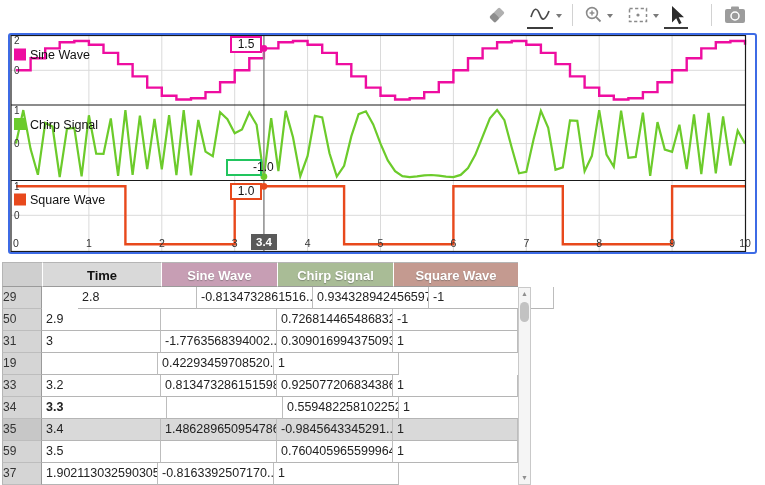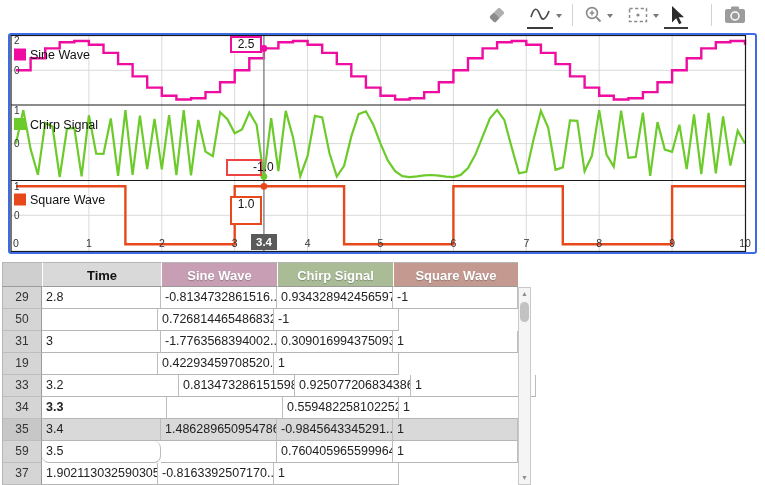--- a/index.html
+++ b/index.html
@@ -8,33 +8,33 @@
   .toolbar{position:absolute;left:0;top:0;width:765px;height:31px;background:#fff;}
   .tbtn{position:absolute;top:3px;height:24px;display:flex;align-items:center;justify-content:center;cursor:pointer;}
   .tsep{position:absolute;top:4px;width:1px;height:22px;background:#d2d2d2;}
   .underline{position:absolute;height:2px;background:#3c3c3c;top:27px;}
   
   .plots{position:absolute;left:8px;top:33px;width:745px;height:217px;border:2px solid #3D6BE5;border-radius:3px;background:#fff;}
   .plots svg{position:absolute;left:0;top:0;}
   svg text{font-family:"Liberation Sans",sans-serif;}
   .vlabel{position:absolute;background:#fff;color:#111;font-size:12px;text-align:center;line-height:13px;padding:0;box-sizing:border-box;}
   .vlabel.sine{left:220px;top:1px;width:32px;height:17px;border:2px solid #EE0DA0;line-height:13px;}
-  .vlabel.chirp{left:216px;top:124px;width:36px;height:17px;border:2px solid #ef4444;padding-left:25px;}
-  .vlabel.square{left:220px;top:161px;width:32px;height:29px;border:2px solid #E8491C;}
+  .vlabel.chirp{left:216px;top:124px;width:36px;height:17px;border:2px solid #22c55e;padding-left:25px;}
+  .vlabel.square{left:220px;top:148px;width:32px;height:17px;border:2px solid #E8491C;}
   .vlabel.time{left:241px;top:199px;width:26px;height:16px;background:#5A5A5A;color:#fff;font-weight:bold;font-size:11.5px;line-height:16px;border:none;}
   
   .datatable{position:absolute;left:2px;top:262px;width:529px;height:223px;background:#fff;padding-left:20px;}
   .thead{position:absolute;left:0;top:0;height:25px;display:flex;}
   .hcell{box-sizing:border-box;height:25px;line-height:25px;font-size:13px;font-weight:bold;text-align:center;
     border-left:1px solid #fff;border-top:1px solid #b5b5b5;border-bottom:1px solid #9a9a9a;overflow:hidden;cursor:pointer;}
   .hcell.first{border-left:1px solid #b5b5b5;}
   .hcell.white{text-shadow:0 1px 1px rgba(80,80,80,.45);}
   .tbody{position:absolute;left:0;top:25px;}
   .trow{display:flex;height:22px;}
-  .rn{box-sizing:border-box;width:40px;background:#D5D5D5;text-align:center;line-height:21px;font-size:12px;color:#333;
+  .rn{box-sizing:border-box;width:40px;background:#D5D5D5;text-align:left;line-height:21px;font-size:12px;color:#333;
     border-left:1px solid #b5b5b5;border-right:1px solid #9a9a9a;border-bottom:1px solid #bdbdbd;}
   .cell{box-sizing:border-box;line-height:21px;font-size:12.5px;color:#222;padding-left:4px;white-space:nowrap;overflow:hidden;
     border-right:1px solid #bdbdbd;border-bottom:1px solid #b5b5b5;background:#fff;}
   .trow.sel .cell{background:#D9D9D9;}
   .trow.sel .rn{background:#C7C7C7;}
   
   .sbar{position:absolute;left:516px;top:25px;width:13px;height:198px;background:#F5F5F5;border:1px solid #C9C9C9;box-sizing:border-box;cursor:pointer;}
   .sbar .arr{position:absolute;left:0;width:100%;text-align:center;font-size:7px;color:#8f8f8f;line-height:12px;}
   .sbar .up{top:0;}
   .sbar .dn{bottom:0;}
@@ -145,85 +145,86 @@
       <rect x="4" y="13.5" width="12" height="12" fill="#EE0DA0"></rect>
       <text x="20.0" y="24.0" font-size="12.5" text-anchor="start" fill="#111">Sine Wave</text>
       <rect x="4" y="83.0" width="12" height="12" fill="#6CCB2B"></rect>
       <text x="20.0" y="93.5" font-size="12.5" text-anchor="start" fill="#111">Chirp Signal</text>
       <rect x="4" y="158.5" width="12" height="12" fill="#E8491C"></rect>
       <text x="20.0" y="169.0" font-size="12.5" text-anchor="start" fill="#111">Square Wave</text>
       <circle cx="253.9" cy="13.4" r="3.4" fill="#EE0DA0"></circle>
       <circle cx="253.9" cy="141.6" r="3.4" fill="#6CCB2B"></circle>
       <circle cx="253.9" cy="151.3" r="3.4" fill="#E8491C"></circle>
     </svg>
-  <div class="vlabel sine">2.5</div>
+  <div class="vlabel sine">1.5</div>
   <div class="vlabel chirp">-1.0</div>
   <div class="vlabel square">1.0</div>
   <div class="vlabel time">3.4</div>
 </div>
 
 <div class="datatable">
   <div class="thead" id="thead">
       <div class="hcell first" style="width: 40px; background: rgb(207, 207, 207); color: rgb(51, 51, 51);"></div>
       <div class="hcell" style="width: 119px; background: rgb(217, 217, 217); color: rgb(17, 17, 17);">Time</div>
       <div class="hcell white" style="width: 116px; background: rgb(199, 158, 180); color: rgb(255, 255, 255);">Sine Wave</div>
       <div class="hcell white" style="width: 116px; background: rgb(169, 188, 150); color: rgb(255, 255, 255);">Chirp Signal</div>
       <div class="hcell white" style="width: 125px; background: rgb(196, 154, 144); color: rgb(255, 255, 255);">Square Wave</div>
     </div>
   <div class="tbody" id="tbody">
       <div class="trow">
         <div class="rn">29</div>
-        <div class="cell" style="width: 119px;">2.8</div>
+        <div class="cell" style="width: 119px; margin-left: 36px;">2.8</div>
         <div class="cell" style="width: 116px;">-0.8134732861516...</div>
         <div class="cell" style="width: 116px;">0.9343289424565971</div>
         <div class="cell" style="width: 125px;">-1</div>
       </div>
       <div class="trow">
         <div class="rn">50</div>
+        <div class="cell" style="width: 119px;">2.9</div>
         <div class="cell" style="width: 116px;"></div>
         <div class="cell" style="width: 116px;">0.7268144654868329</div>
         <div class="cell" style="width: 125px;">-1</div>
       </div>
       <div class="trow">
         <div class="rn">31</div>
         <div class="cell" style="width: 119px;">3</div>
         <div class="cell" style="width: 116px;">-1.7763568394002...</div>
         <div class="cell" style="width: 116px;">0.3090169943750931</div>
         <div class="cell" style="width: 125px;">1</div>
       </div>
       <div class="trow">
         <div class="rn">19</div>
         <div class="cell" style="width: 116px;"></div>
         <div class="cell" style="width: 116px;">0.42293459708520...</div>
         <div class="cell" style="width: 125px;">1</div>
       </div>
       <div class="trow">
         <div class="rn">33</div>
-        <div class="cell" style="width: 137px;">3.2</div>
+        <div class="cell" style="width: 119px;">3.2</div>
         <div class="cell" style="width: 116px;">0.8134732861515982</div>
         <div class="cell" style="width: 116px;">0.9250772068343864</div>
         <div class="cell" style="width: 125px;">1</div>
       </div>
       <div class="trow">
         <div class="rn">34</div>
         <div class="cell" style="width: 125px; font-weight: bold;">3.3</div>
         <div class="cell" style="width: 116px;"></div>
         <div class="cell" style="width: 116px;">0.5594822581022526</div>
         <div class="cell" style="width: 125px;">1</div>
       </div>
       <div class="trow sel">
         <div class="rn">35</div>
         <div class="cell" style="width: 119px;">3.4</div>
         <div class="cell" style="width: 116px;">1.486289650954786</div>
         <div class="cell" style="width: 116px;">-0.9845643345291...</div>
         <div class="cell" style="width: 125px;">1</div>
       </div>
       <div class="trow">
         <div class="rn">59</div>
-        <div class="cell" style="width: 119px; border-radius: 7px;">3.5</div>
+        <div class="cell" style="width: 119px;">3.5</div>
         <div class="cell" style="width: 116px;"></div>
         <div class="cell" style="width: 116px;">0.7604059655999648</div>
         <div class="cell" style="width: 125px;">1</div>
       </div>
       <div class="trow">
         <div class="rn">37</div>
         <div class="cell" style="width: 116px;">1.9021130325903053</div>
         <div class="cell" style="width: 116px;">-0.8163392507170...</div>
         <div class="cell" style="width: 125px;">1</div>
       </div>

